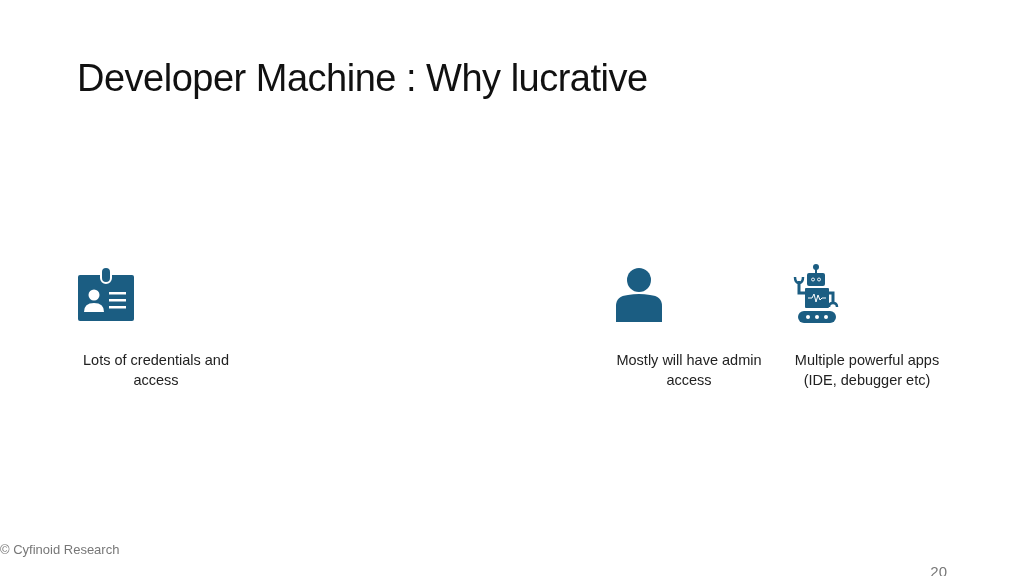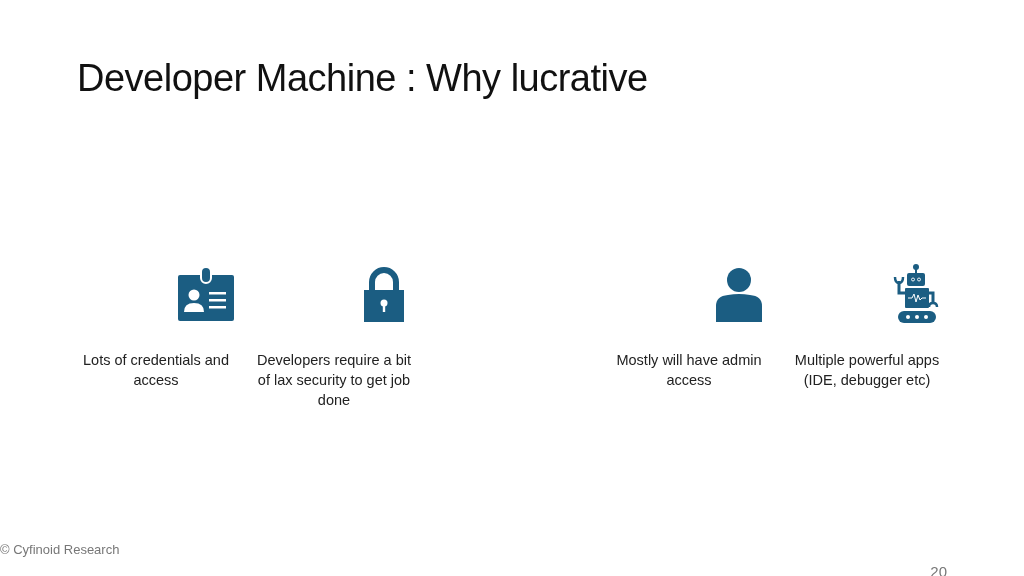--- a/index.html
+++ b/index.html
@@ -26,21 +26,21 @@
       letter-spacing: -0.5px;
       line-height: 1.2;
       white-space: nowrap;
     }
     .item {
       position: absolute;
       top: 262px;
       width: 170px;
       display: flex;
       flex-direction: column;
-      align-items: flex-end;
+      align-items: flex-start;
     }
     .icon-box {
       width: 70px;
       height: 64px;
       display: flex;
       align-items: center;
       justify-content: center;
     }
     .icon-box svg {
       display: block;
@@ -84,31 +84,20 @@
         <circle cx="20" cy="30" r="5.5" fill="#ffffff"></circle>
         <path d="M10 47 Q10 38 20 38 Q30 38 30 47 Z" fill="#ffffff"></path>
         <rect x="35" y="27" width="17" height="2.5" fill="#ffffff"></rect>
         <rect x="35" y="34" width="17" height="2.5" fill="#ffffff"></rect>
         <rect x="35" y="41" width="17" height="2.5" fill="#ffffff"></rect>
       </svg>
     </div>
     <div class="caption">Lots of credentials and access</div>
   </div>
 
-  <div class="item" style="left:249px;">
-    <div class="icon-box">
-      <svg width="48" height="60" viewBox="0 0 48 60">
-        <path d="M12 26 V18 A12 12 0 0 1 36 18 V26" fill="none" stroke="#1b5d82" stroke-width="6"></path>
-        <rect x="4" y="26" width="40" height="32" fill="#1b5d82"></rect>
-        <circle cx="24" cy="39" r="3.5" fill="#ffffff"></circle>
-        <rect x="22.8" y="40" width="2.4" height="8" fill="#ffffff"></rect>
-      </svg>
-    </div>
-    <div class="caption">Developers require a bit of lax security to get job done</div>
-  </div>
 
 
   <div class="item" style="left:782px;">
     <div class="icon-box">
       <svg width="56" height="62" viewBox="0 0 56 62">
 
         <circle cx="27" cy="4" r="3" fill="#1b5d82"></circle>
         <rect x="26" y="5" width="2" height="5" fill="#1b5d82"></rect>
 
         <rect x="18" y="10" width="18" height="13" rx="2" fill="#1b5d82"></rect>

